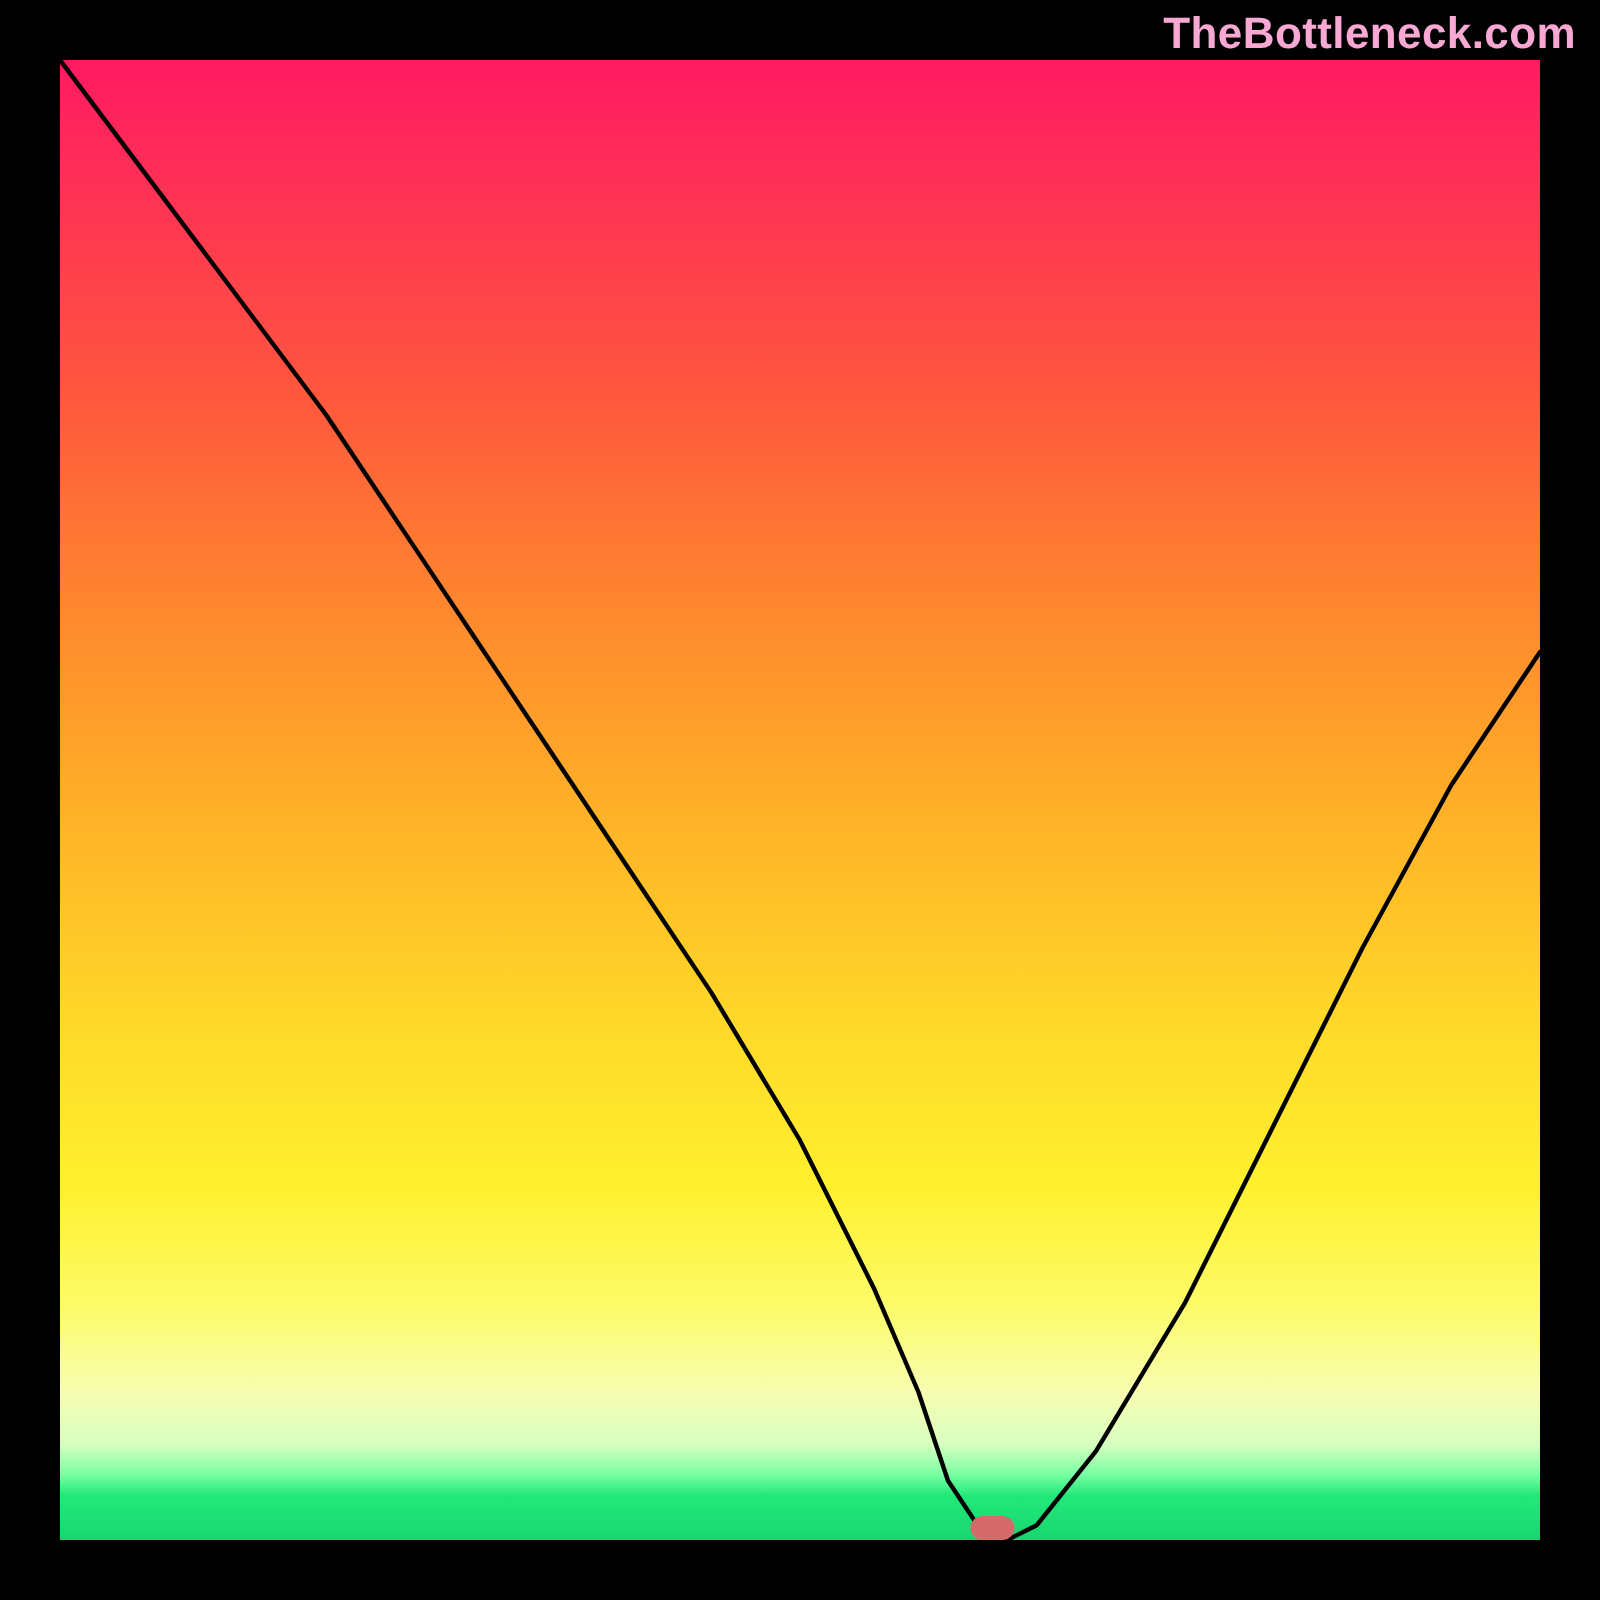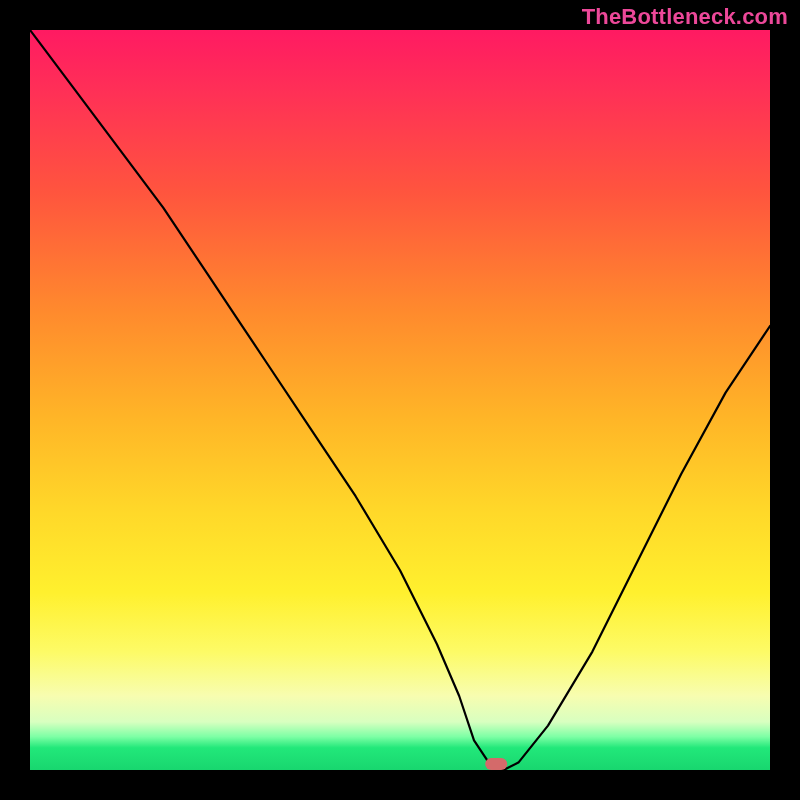--- a/index.html
+++ b/index.html
@@ -14,21 +14,21 @@
   .frame {
     position: relative;
     width: 800px;
     height: 800px;
     background: #000;
   }
   .watermark {
     position: absolute;
     top: 4px;
     right: 12px;
-    color: #ec4899;
+    color: #f9a8d4;
     font-size: 22px;
     font-weight: 600;
     letter-spacing: 0.2px;
     z-index: 5;
     user-select: none;
   }
   .plot-area {
     position: absolute;
     left: 30px;
     top: 30px;

